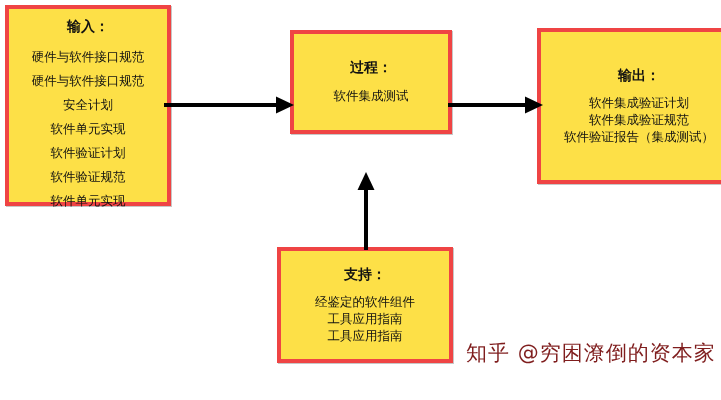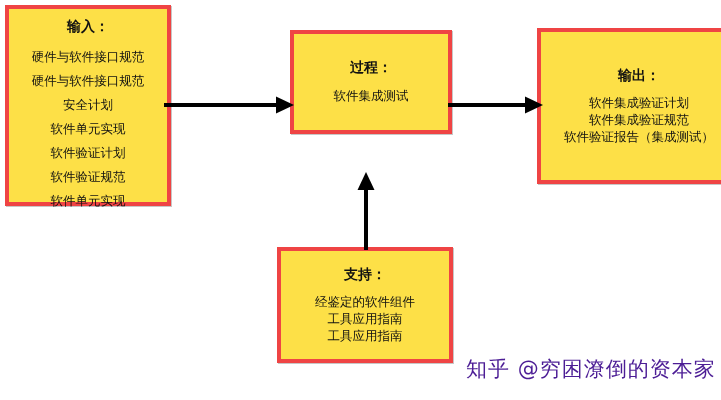--- a/index.html
+++ b/index.html
@@ -94,23 +94,23 @@
     overflow: visible;
   }
   #arrow-input-process { left: 164px; top: 92px; width: 130px; height: 26px; }
   #arrow-process-output { left: 448px; top: 92px; width: 95px; height: 26px; }
   #arrow-support-process { left: 352px; top: 172px; width: 28px; height: 78px; }
 
   
   #watermark {
     position: absolute;
     left: 466px;
-    top: 355px;
+    top: 339px;
     font-size: 21px;
-    color: #4c1d95;
+    color: #7f1d1d;
     letter-spacing: 1px;
     white-space: nowrap;
     user-select: none;
   }
 </style>
 </head>
 <body>
 
 <div id="canvas">
 

